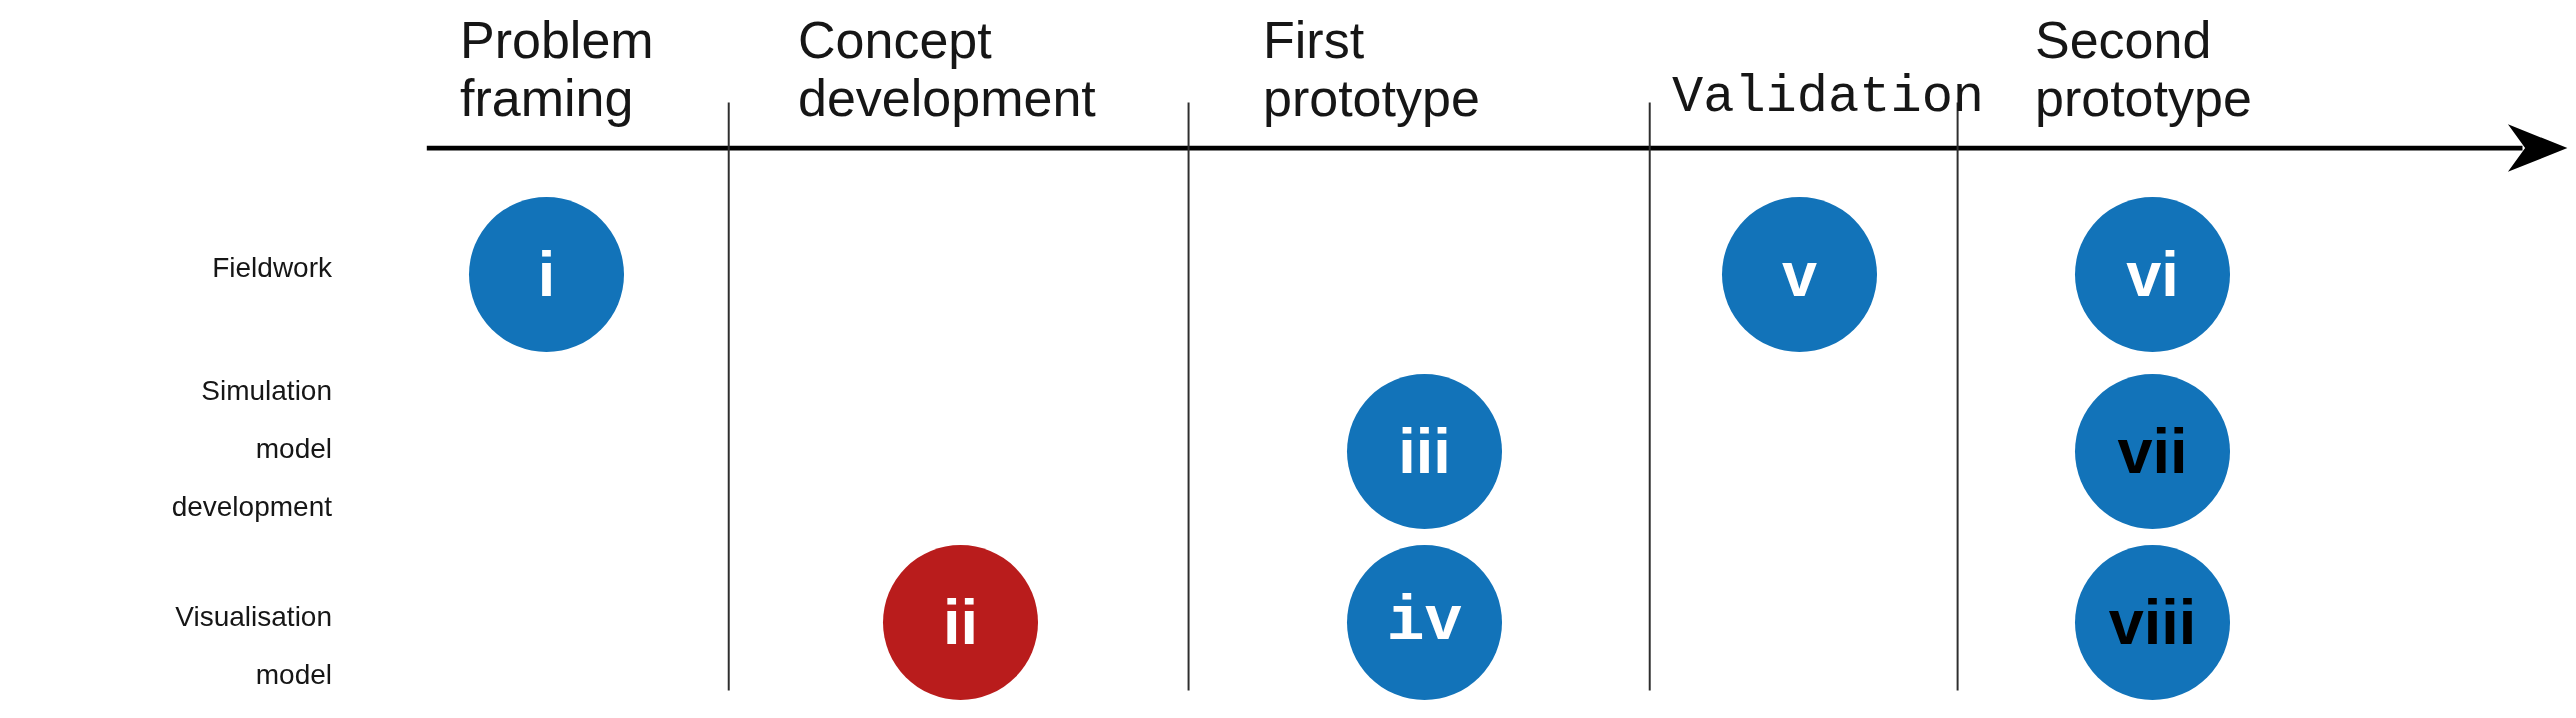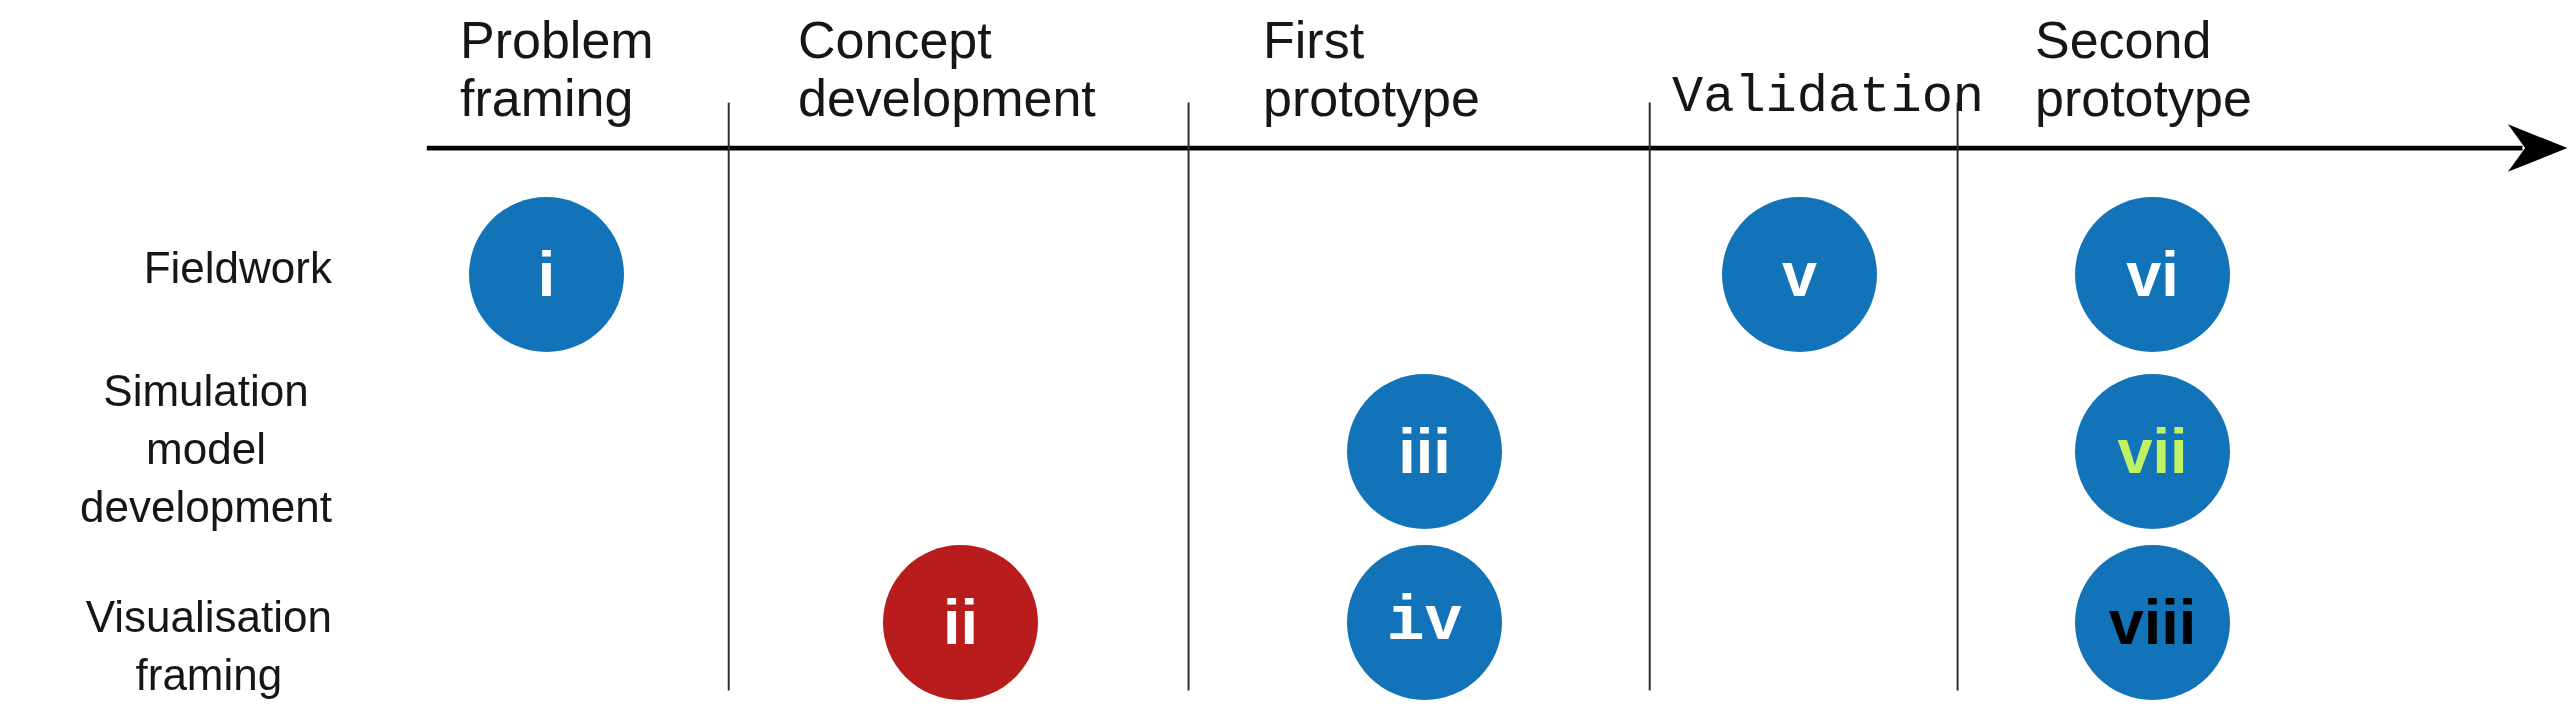--- a/index.html
+++ b/index.html
@@ -27,24 +27,24 @@
     white-space: pre-line;
     font-size: 52px;
     line-height: 58px;
     color: #161616;
     text-align: left;
   }
   .activity-label {
     position: absolute;
     right: 2244px;              
     white-space: pre-line;
-    font-size: 44px;
+    font-size: 28px;
     line-height: 58px;
     color: #161616;
-    text-align: center;
+    text-align: right;
   }
   .marker {
     position: absolute;
     border-radius: 50%;
     display: flex;
     align-items: center;
     justify-content: center;
   }
   .marker .numeral {
     color: #ffffff;
@@ -75,21 +75,21 @@
       <div class="phase-label" style="left: 1672px; font-family: Liberation Mono, monospace;">Validation</div>
       <div class="phase-label" style="left: 2035px;">Second
 prototype</div>
     </div>
   <div id="activities">
       <div class="activity-label" style="top: 239px;">Fieldwork</div>
       <div class="activity-label" style="top: 362px;">Simulation
 model
 development</div>
       <div class="activity-label" style="top: 588px;">Visualisation
-framing</div>
+model</div>
     </div>
   <div id="markers">
       <div class="marker" style="left: 469px; top: 197px; width: 155px; height: 155px; background: rgb(18, 115, 185);">
         <span class="numeral" style="color: rgb(255, 255, 255);">i</span>
       </div>
       <div class="marker" style="left: 883px; top: 545px; width: 155px; height: 155px; background: #b91c1c;">
         <span class="numeral" style="color: rgb(255, 255, 255);">ii</span>
       </div>
       <div class="marker" style="left: 1347px; top: 374px; width: 155px; height: 155px; background: rgb(18, 115, 185);">
         <span class="numeral" style="color: rgb(255, 255, 255);">iii</span>
@@ -97,20 +97,20 @@
       <div class="marker" style="left: 1347px; top: 545px; width: 155px; height: 155px; background: rgb(18, 115, 185);">
         <span class="numeral" style="color: rgb(255, 255, 255); font-family: Liberation Mono, monospace;">iv</span>
       </div>
       <div class="marker" style="left: 1722px; top: 197px; width: 155px; height: 155px; background: rgb(18, 115, 185);">
         <span class="numeral" style="color: rgb(255, 255, 255);">v</span>
       </div>
       <div class="marker" style="left: 2075px; top: 197px; width: 155px; height: 155px; background: rgb(18, 115, 185);">
         <span class="numeral" style="color: #ffffff; text-align: center;">vi</span>
       </div>
       <div class="marker" style="left: 2075px; top: 374px; width: 155px; height: 155px; background: rgb(18, 115, 185);">
-        <span class="numeral" style="color: #bef264;">vii</span>
+        <span class="numeral" style="color: #000000;">vii</span>
       </div>
       <div class="marker" style="left: 2075px; top: 545px; width: 155px; height: 155px; background: rgb(18, 115, 185);">
         <span class="numeral" style="color: #000000;">viii</span>
       </div>
     </div>
 </div>
 
 
 </body></html>

